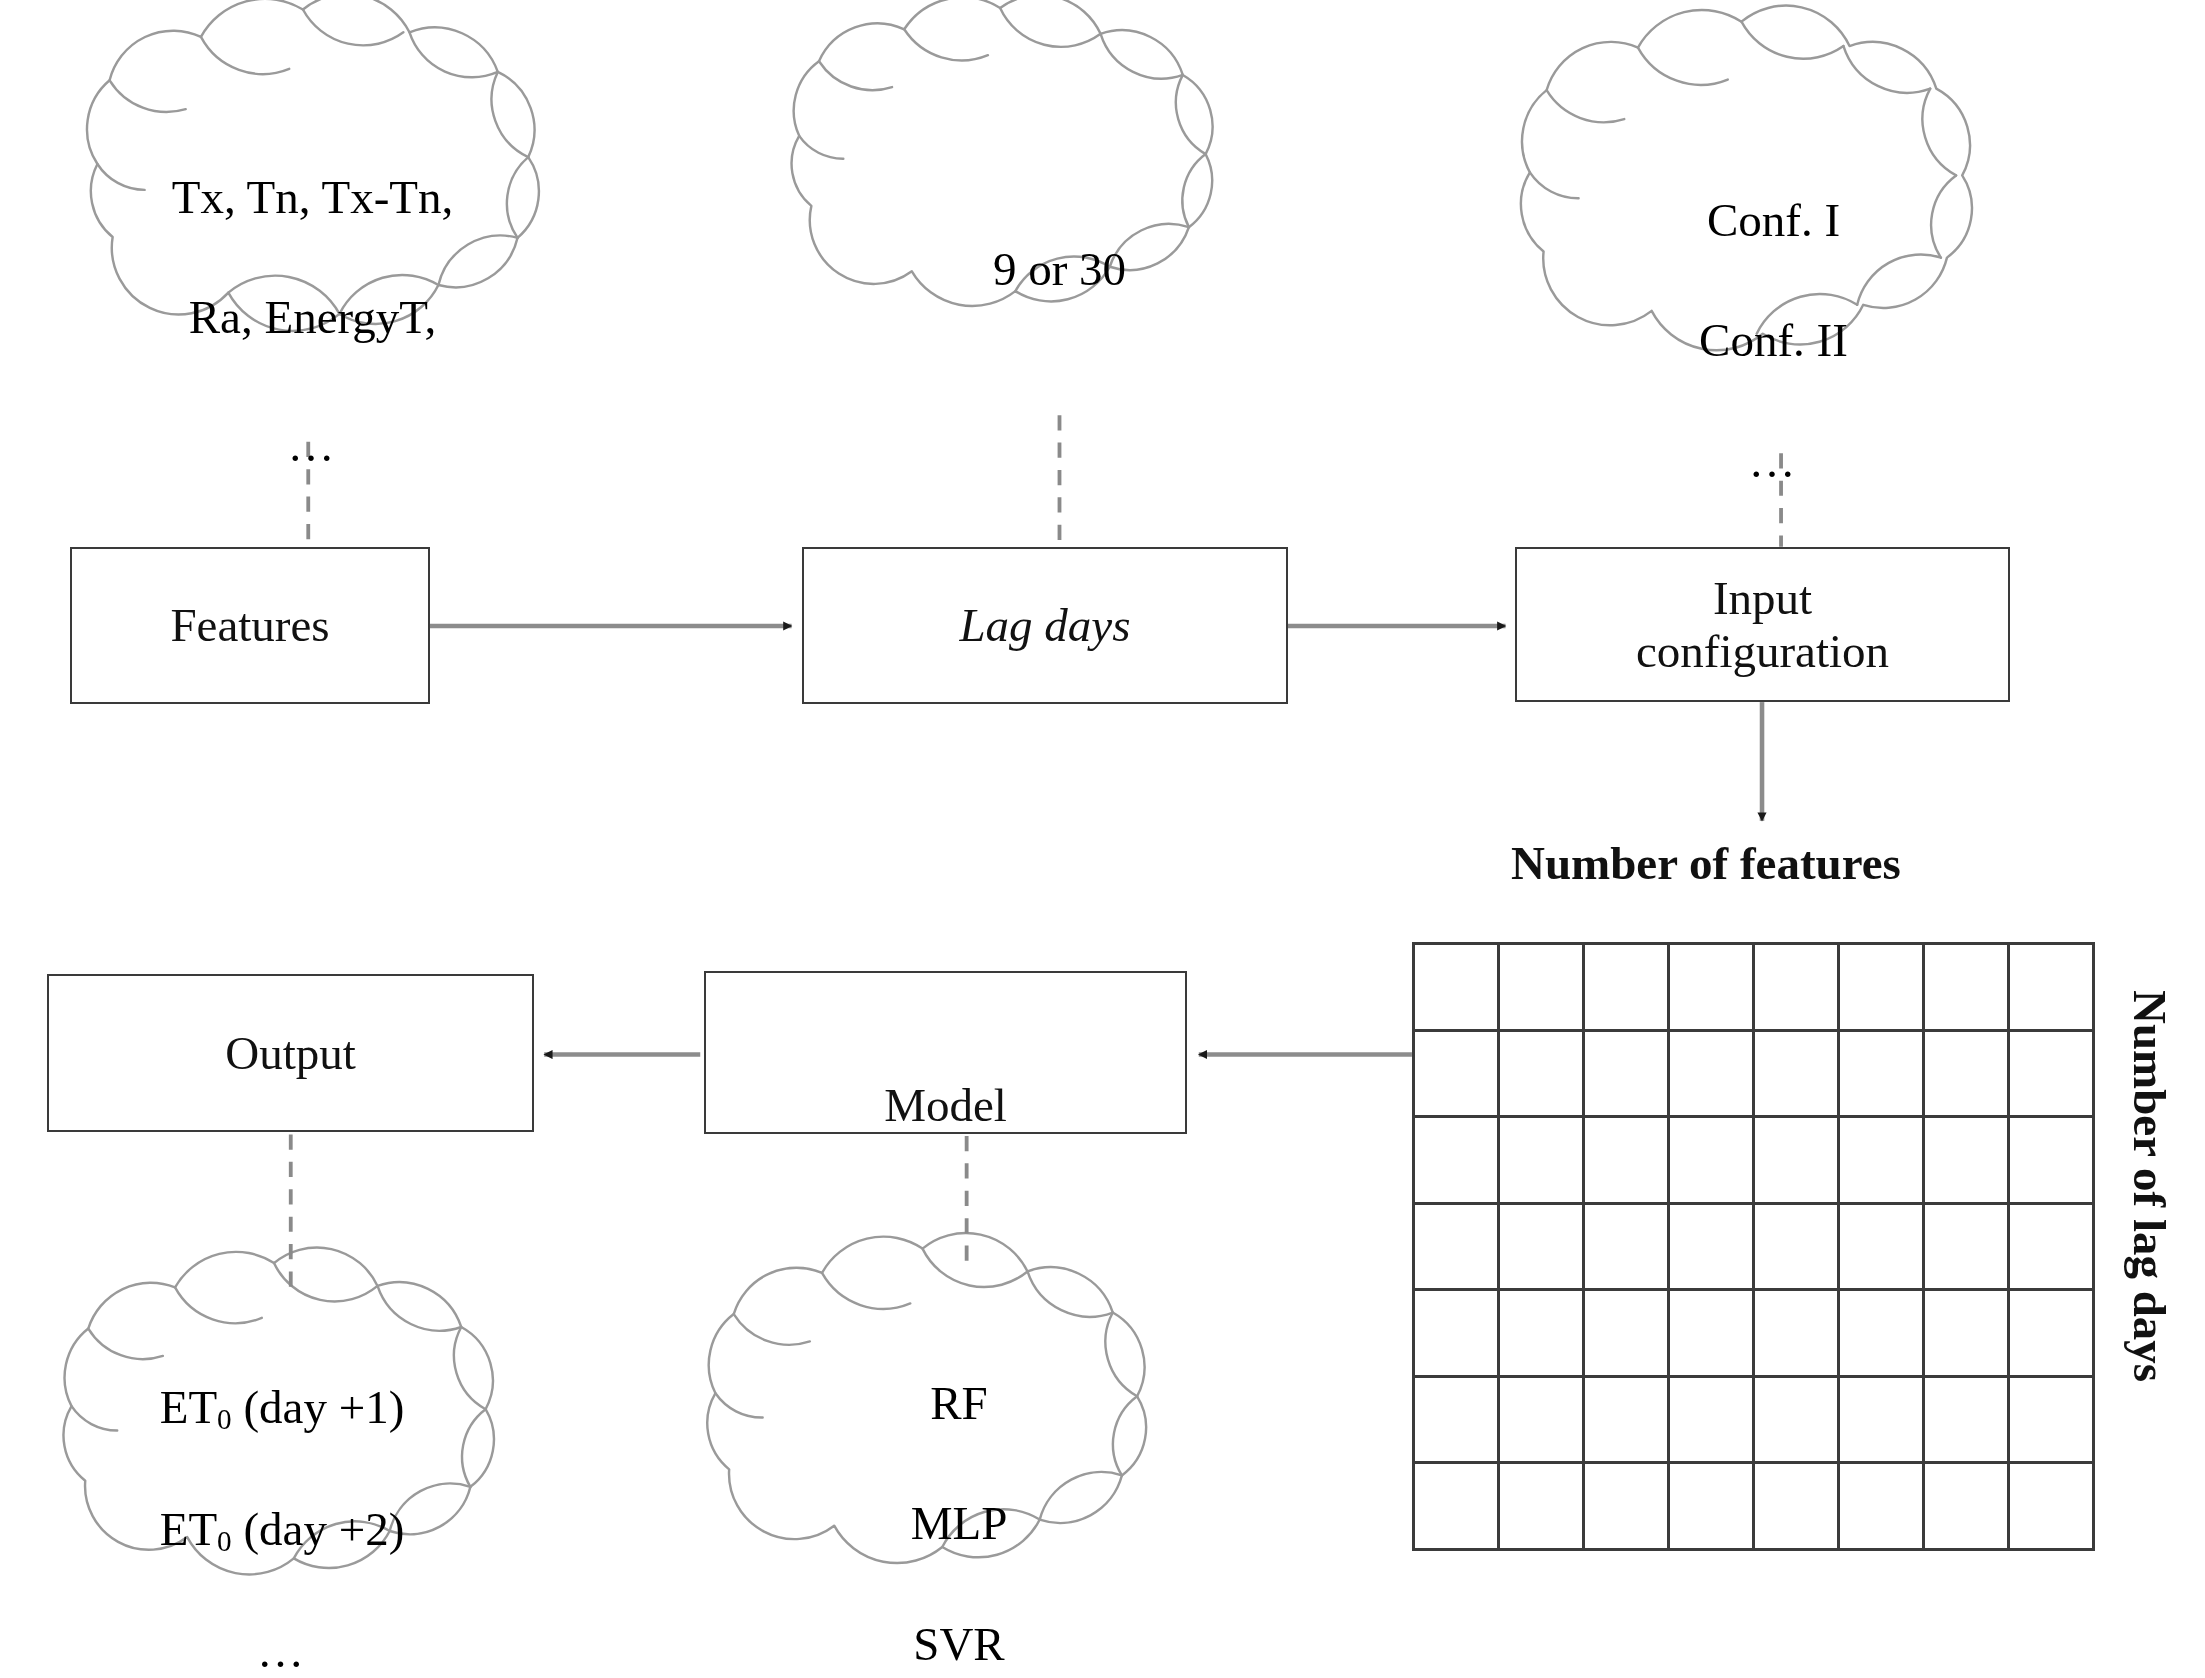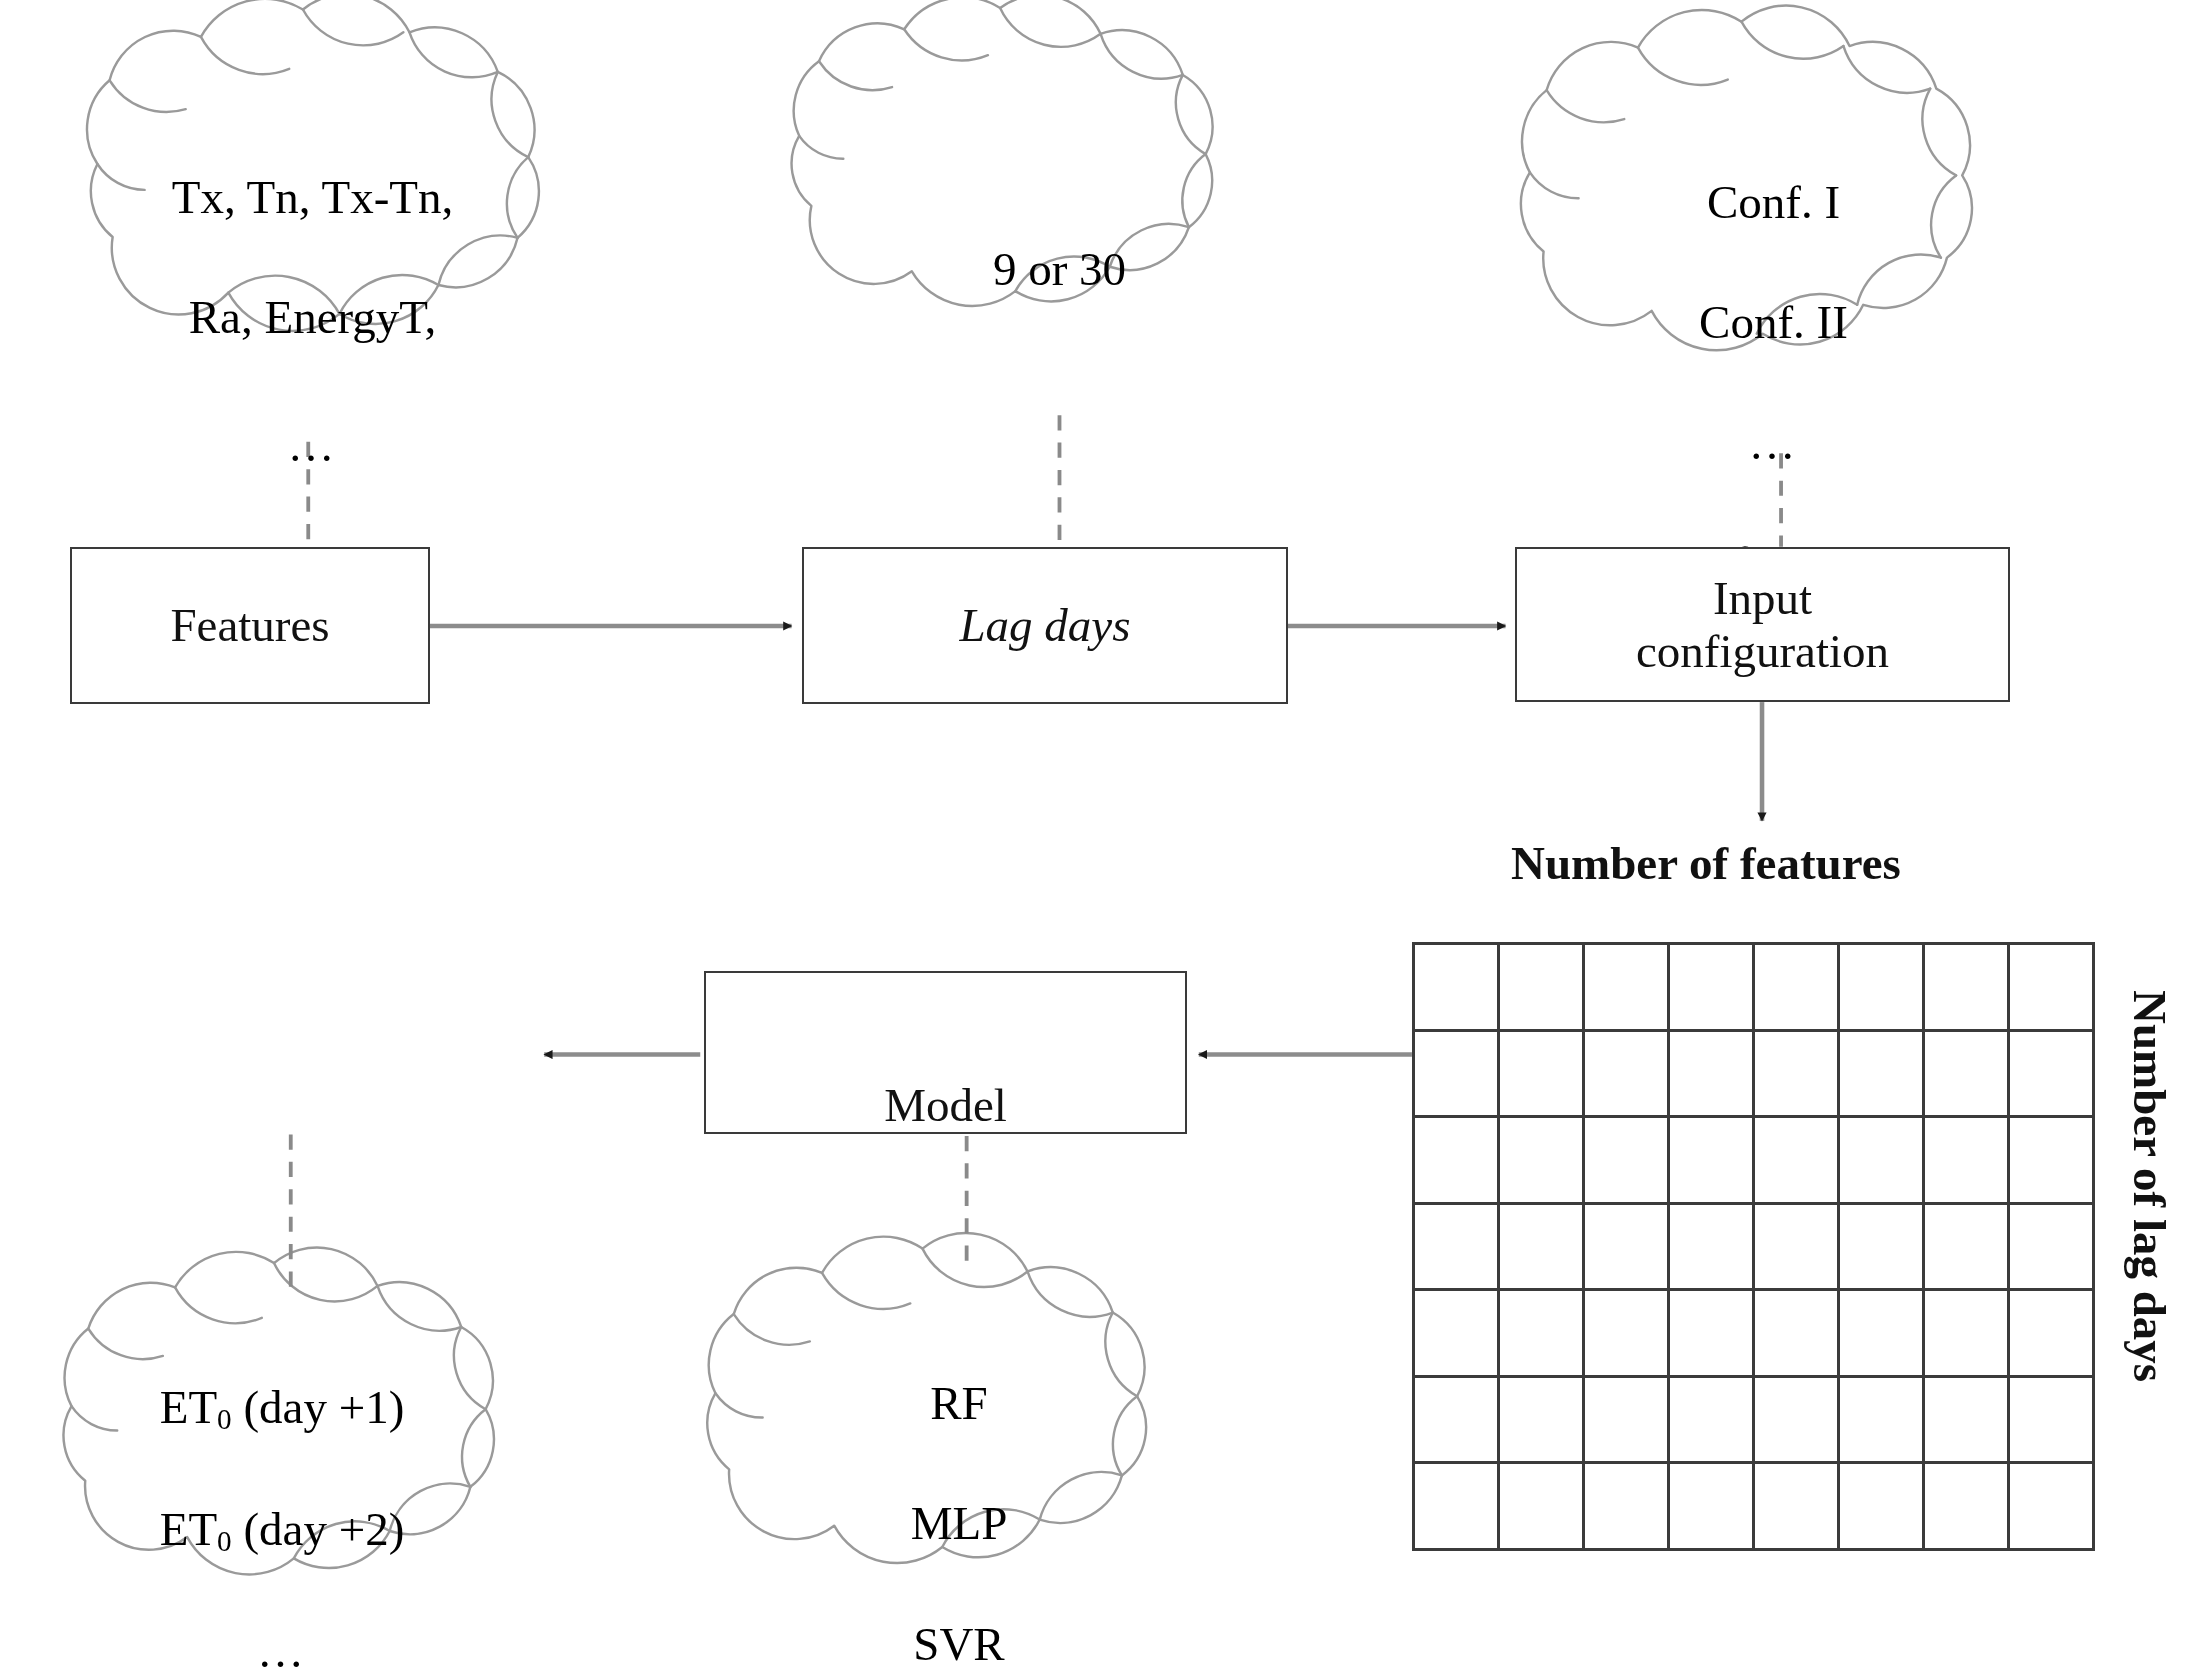--- a/index.html
+++ b/index.html
@@ -233,21 +233,21 @@
   <div class="cloud-text" style="left:84px;top:107px;width:457px;">
     <div>Tx, Tn, Tx-Tn,</div>
     <div>Ra, EnergyT,</div>
     <div class="dots" style="margin-top:7.6px;">…</div>
   </div>
 
   <div class="cloud-text" style="left:831px;top:179px;width:457px;">
     <div>9 or 30</div>
   </div>
 
-  <div class="cloud-text" style="left:1545px;top:112px;width:457px;text-align:center;">
+  <div class="cloud-text" style="left:1545px;top:130px;width:457px;text-align:center;">
     <div>Conf. I</div>
     <div>Conf. II</div>
     <div class="dots">…</div>
     <div>Conf XXVII</div>
   </div>
 
   <div class="cloud-text" style="left:61px;top:1317px;width:442px;">
     <div>ET<sub>0</sub> (day +1)</div>
     <div>ET<sub>0</sub> (day +2)</div>
     <div class="dots">…</div>
@@ -267,20 +267,23 @@
 
   <div class="box" style="left:802px;top:547px;width:486px;height:157px;font-style:italic;">
     <span>Lag days</span>
   </div>
 
   <div class="box" style="left:1515px;top:547px;width:495px;height:155px;">
     <span style="white-space:pre-line;">Input
 configuration</span>
   </div>
 
+  <div class="box" style="left:47px;top:974px;width:487px;height:158px;">
+    <span>Output</span>
+  </div>
 
   <div class="box" style="left:704px;top:971px;width:483px;height:163px;align-items:flex-end;">
     <span>Model</span>
   </div>
 
   <div class="lbl-bold" style="left:1511px;top:836px;">Number of features</div>
 
   <div class="lbl-bold lbl-rot" style="left:2177px;top:990px;">Number of lag days</div>
 
   <div id="matrix" style="left: 1412px; top: 942px; width: 683px; height: 609px; grid-template-columns: repeat(8, 1fr); grid-template-rows: repeat(7, 1fr);">

